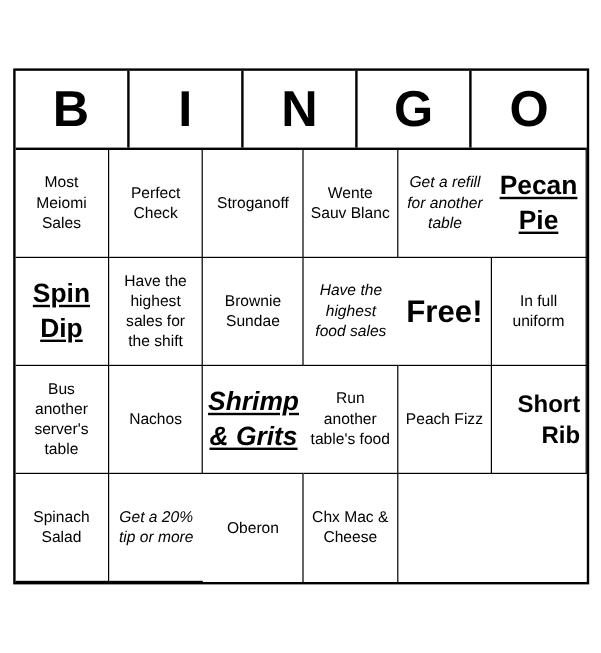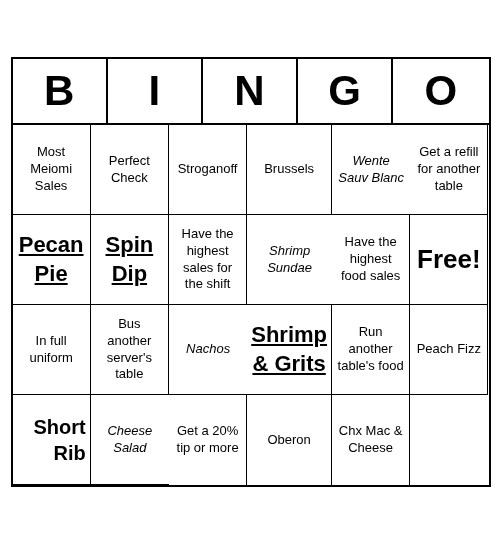--- a/index.html
+++ b/index.html
@@ -78,34 +78,33 @@
   <div class="bingo-letter">B</div>
       <div class="bingo-letter">I</div>
       <div class="bingo-letter">N</div>
       <div class="bingo-letter">G</div>
       <div class="bingo-letter">O</div>
     </div>
   <div class="bingo-grid">
   <div class="bingo-cell">Most Meiomi Sales</div>
       <div class="bingo-cell">Perfect Check</div>
       <div class="bingo-cell">Stroganoff</div>
-      <div class="bingo-cell">Brussels</div>
       <div class="bingo-cell">Wente Sauv Blanc</div>
       <div class="bingo-cell">Get a refill for another table</div>
       <div class="bingo-cell large-text">Pecan Pie</div>
       <div class="bingo-cell large-text">Spin Dip</div>
       <div class="bingo-cell">Have the highest sales for the shift</div>
-      <div class="bingo-cell">Shrimp Sundae</div>
+      <div class="bingo-cell">Brownie Sundae</div>
       <div class="bingo-cell">Have the highest food sales</div>
       <div class="bingo-cell free">Free!</div>
       <div class="bingo-cell">In full uniform</div>
       <div class="bingo-cell">Bus another server's table</div>
       <div class="bingo-cell">Nachos</div>
       <div class="bingo-cell large-text">Shrimp &amp; Grits</div>
       <div class="bingo-cell">Run another table's food</div>
       <div class="bingo-cell">Peach Fizz</div>
       <div class="bingo-cell xl-text">Short Rib</div>
-      <div class="bingo-cell">Cheese Salad</div>
+      <div class="bingo-cell">Spinach Salad</div>
       <div class="bingo-cell">Get a 20% tip or more</div>
       <div class="bingo-cell">Oberon</div>
       <div class="bingo-cell">Chx Mac &amp; Cheese</div>
     </div>
 </div>
 
 </body></html>

